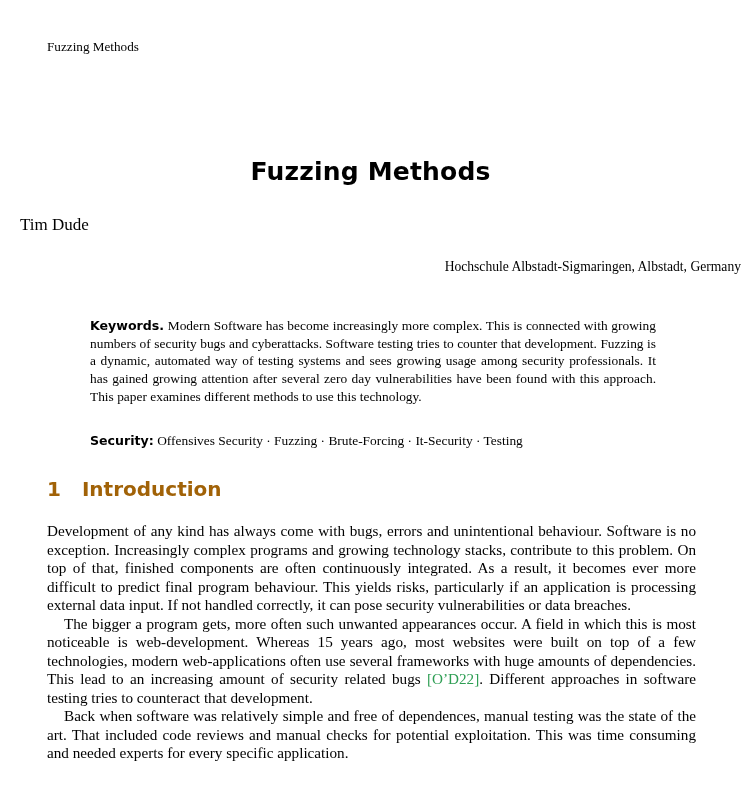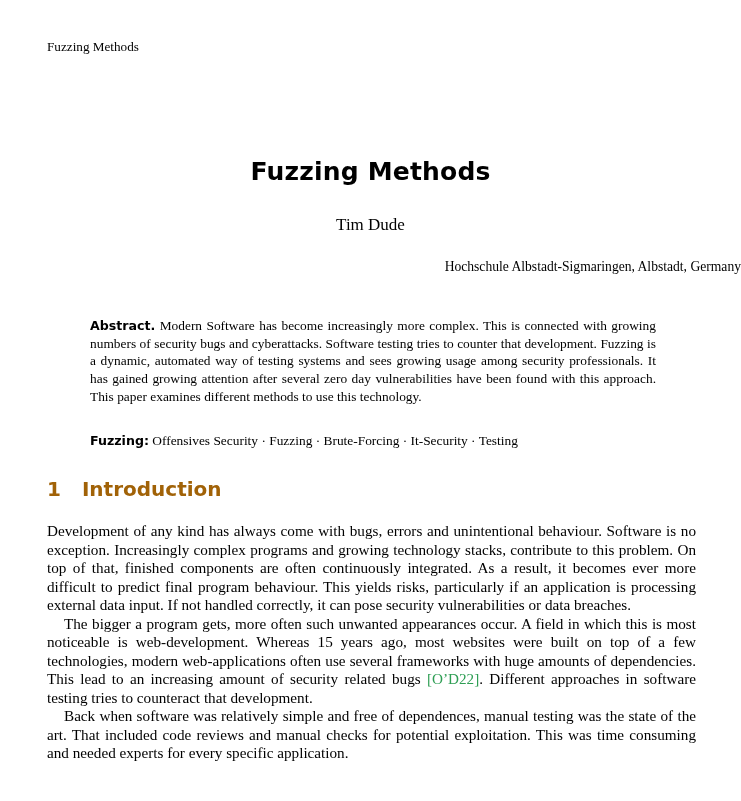--- a/index.html
+++ b/index.html
@@ -35,22 +35,22 @@
     font-weight: 700;
     font-size: 25px;
     letter-spacing: 0.2px;
     color: #000000;
   }
   .author {
     position: absolute;
     top: 215px;
     left: 0;
     width: 741px;
-    text-align: center;
     font-size: 17px;
+    padding-left: 20px;
   }
   .affiliation {
     position: absolute;
     top: 259px;
     left: 0;
     width: 741px;
     text-align: right;
     font-size: 13.6px;
   }
   .abstract {
@@ -115,26 +115,26 @@
 
   <div class="running-header">Fuzzing Methods</div>
 
   <h1 class="title">Fuzzing Methods</h1>
 
   <div class="author">Tim Dude</div>
 
   <div class="affiliation">Hochschule Albstadt-Sigmaringen, Albstadt, Germany</div>
 
   <div class="abstract">
-    <span class="bold-sans-label">Abstract.</span>
+    <span class="bold-sans-label">Keywords.</span>
     <span>Modern Software has become increasingly more complex. This is connected with growing numbers of security bugs and cyberattacks. Software testing tries to counter that development. Fuzzing is a dynamic, automated way of testing systems and sees growing usage among security professionals. It has gained growing attention after several zero day vulnerabilities have been found with this approach. This paper examines different methods to use this technology.</span>
   </div>
 
   <div class="keywords">
-    <span class="bold-sans-label">Fuzzing:</span>
+    <span class="bold-sans-label">Security:</span>
     <span>Offensives Security · Fuzzing · Brute-Forcing · It-Security · Testing</span>
   </div>
 
   <h2 class="section-heading">
     <span class="section-number">1</span><span>Introduction</span>
   </h2>
 
   <div class="body-text">
     <p class="para">Development of any kind has always come with bugs, errors and unintentional behaviour. Software is no exception. Increasingly complex programs and growing technology stacks, contribute to this problem. On top of that, finished components are often continuously integrated. As a result, it becomes ever more difficult to predict final program behaviour. This yields risks, particularly if an application is processing external data input. If not handled correctly, it can pose security vulnerabilities or data breaches.</p>
     <p class="para indent"><span>The bigger a program gets, more often such unwanted appearances occur. A field in which this is most noticeable is web-development. Whereas 15 years ago, most websites were built on top of a few technologies, modern web-applications often use several frameworks with huge amounts of dependencies. This lead to an increasing amount of security related bugs </span><a class="cite" style="color: rgb(46, 158, 84);">[O’D22]</a><span>. Different approaches in software testing tries to counteract that development.</span></p>

